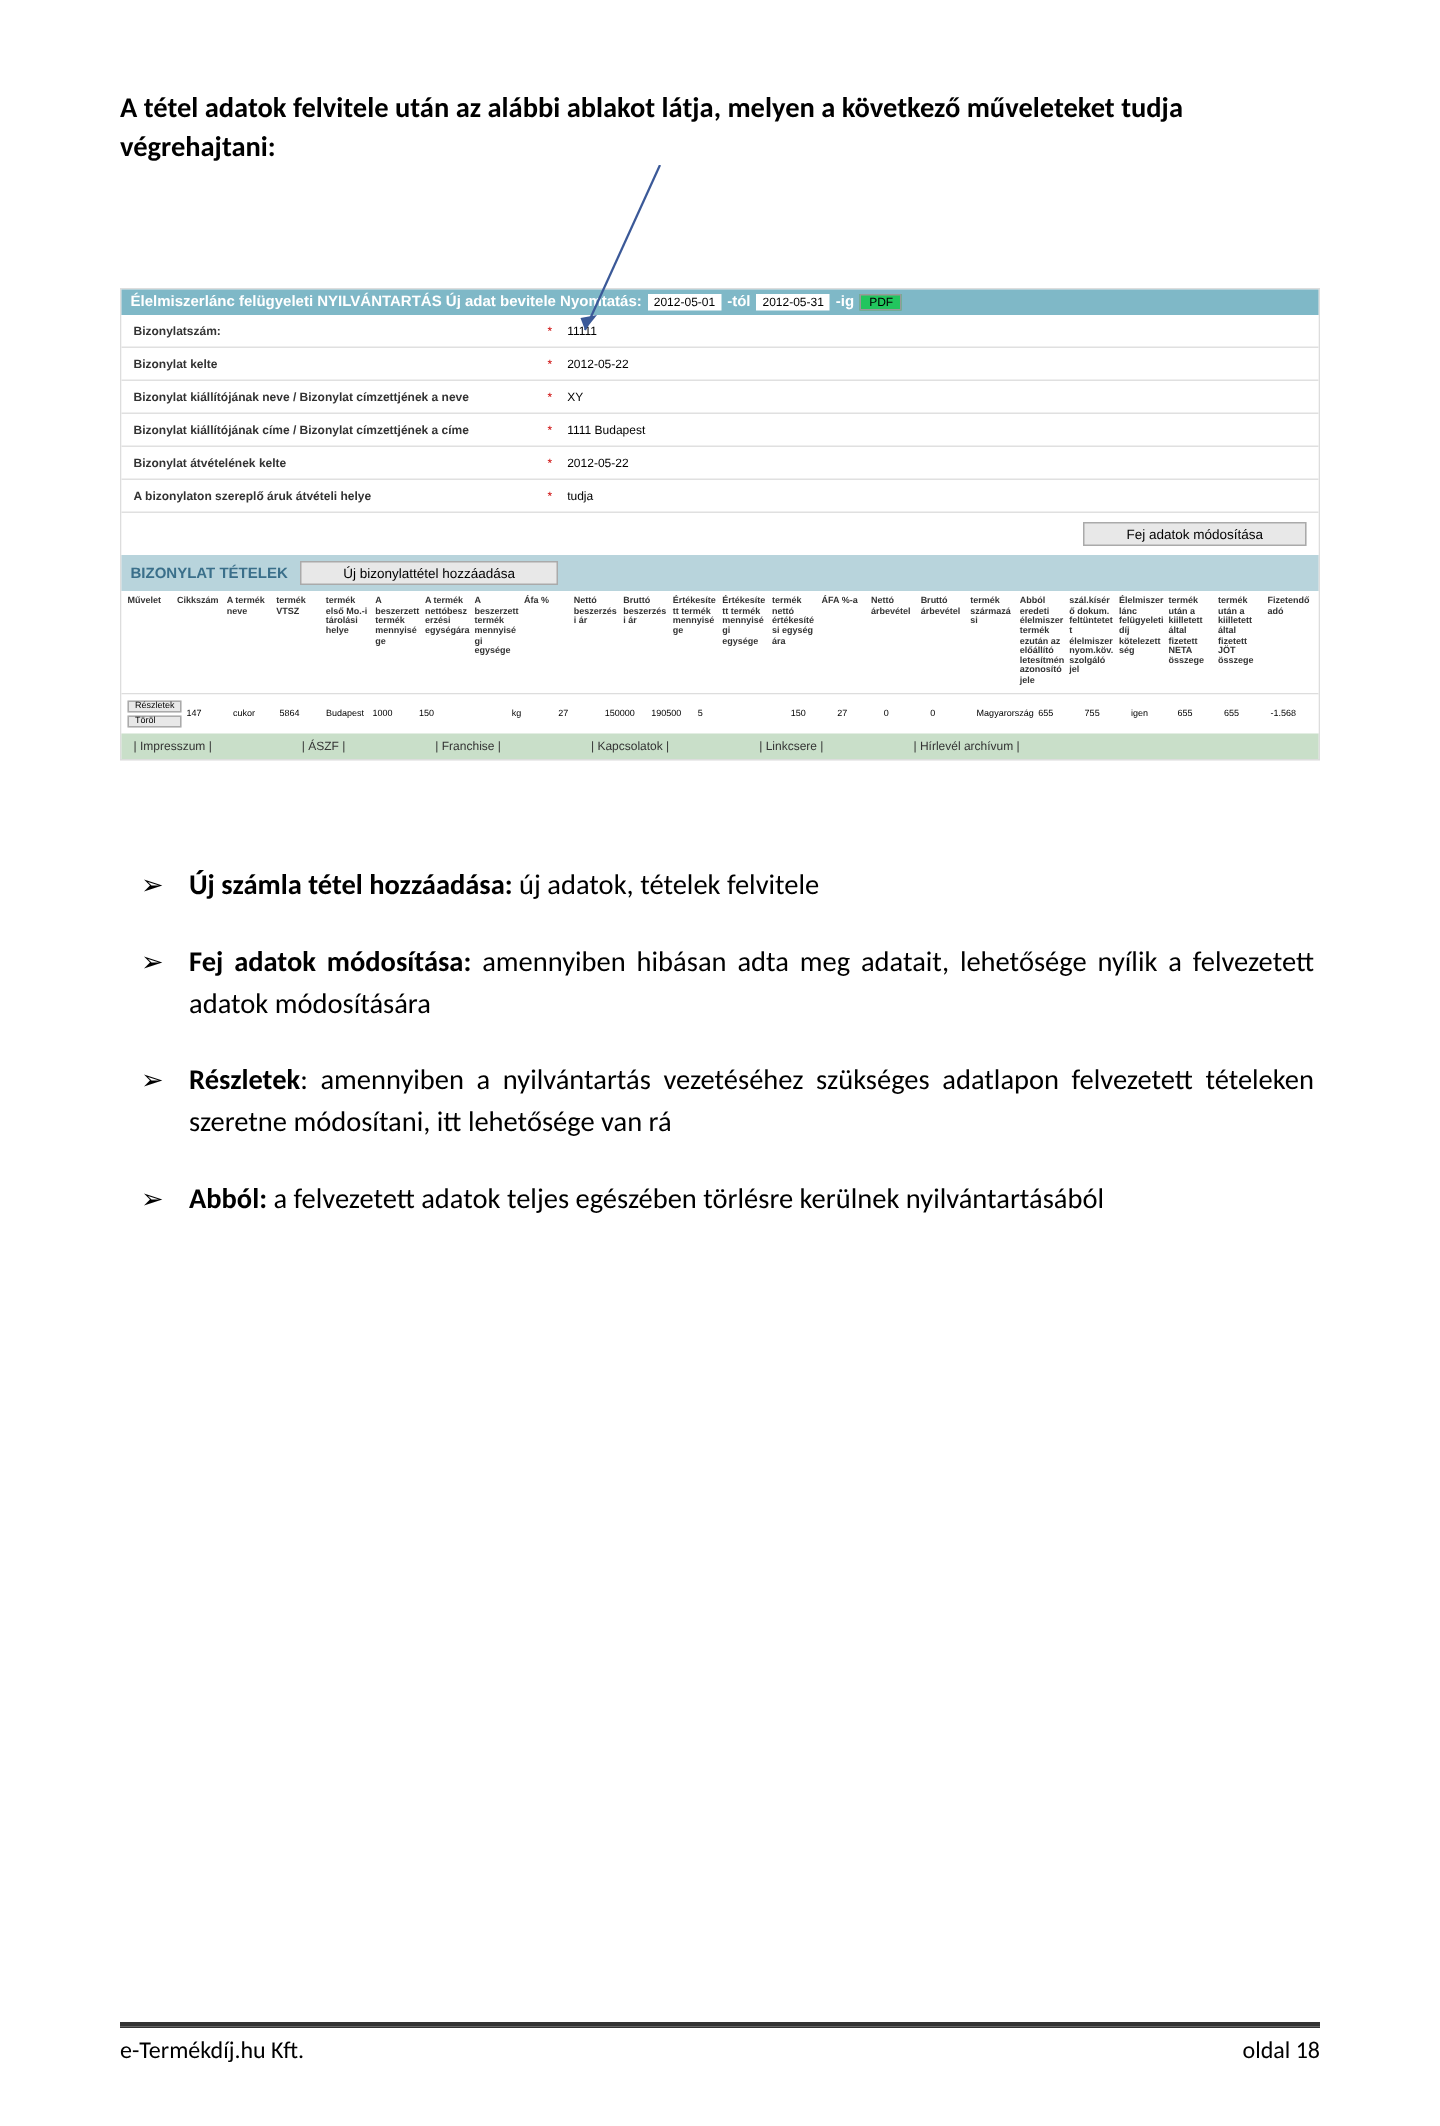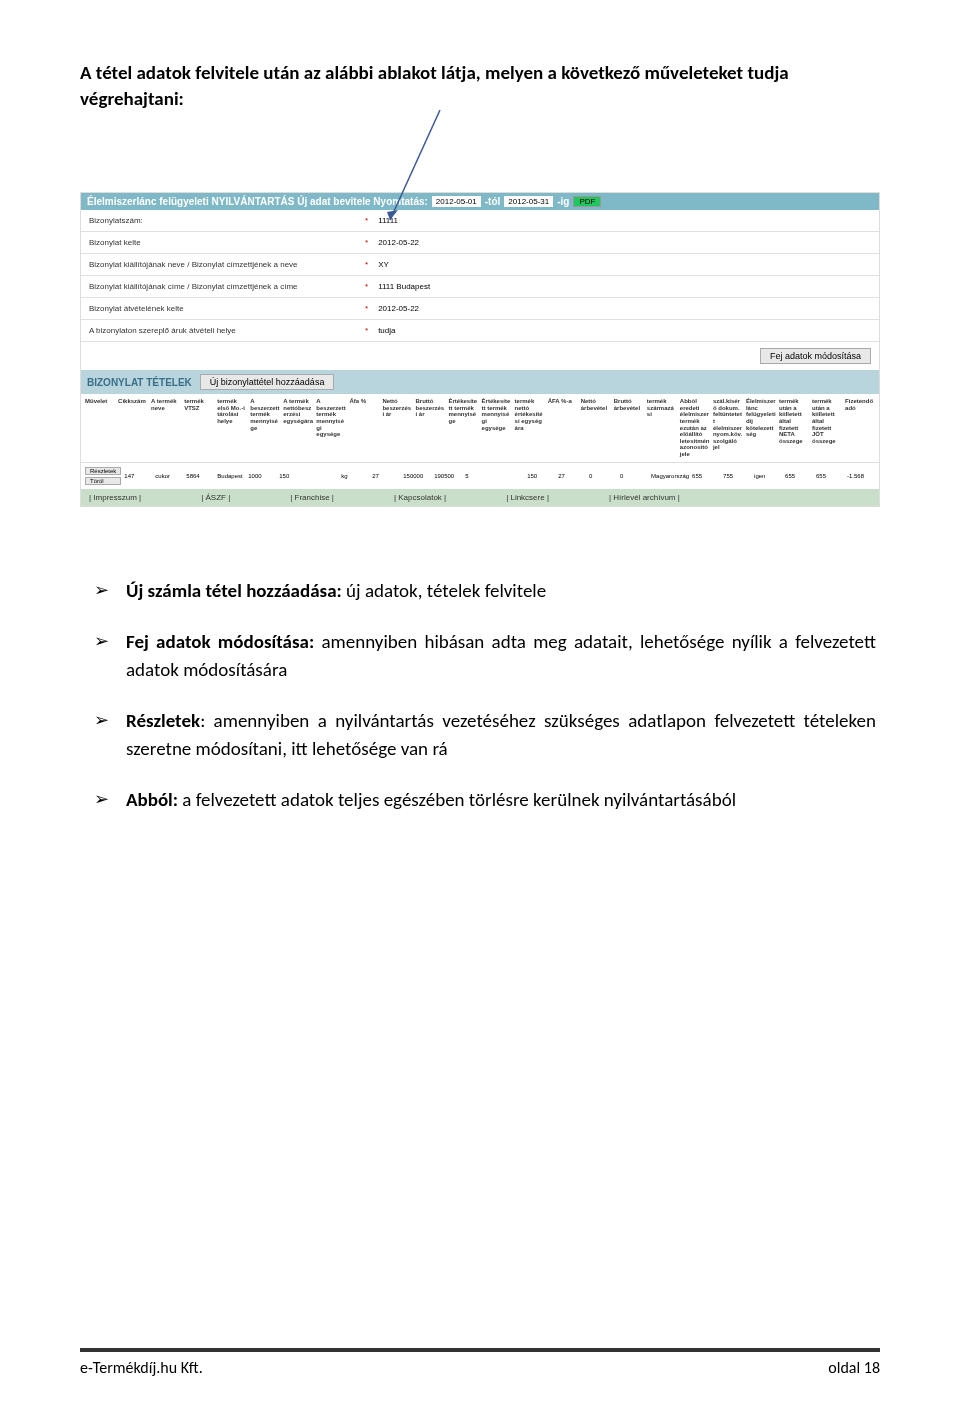--- a/index.html
+++ b/index.html
@@ -60,38 +60,38 @@
     background: #fff;
     border-bottom: 1px solid #e0e0e0;
     padding: 6px 8px;
     display: flex;
     align-items: center;
     font-size: 8px;
     color: #333;
   }
   .form-row .label {
     width: 276px;
-    font-weight: normal;
+    font-weight: bold;
   }
   .form-row .ast {
     color: #c00;
     margin-right: 10px;
   }
   .form-row .val {
     color: #000;
   }
   .editbtn-row {
     background: #fff;
     padding: 6px 8px;
     text-align: right;
   }
   .gray-btn {
     background: #e8e8e8;
     border: 1px solid #aaa;
-    padding: 2px 9px;
+    padding: 2px 28px;
     font-size: 9px;
     display: inline-block;
   }
   .tetel-bar {
     background: #b8d4dc;
     padding: 4px 6px;
     display: flex;
     align-items: center;
     gap: 8px;
   }

